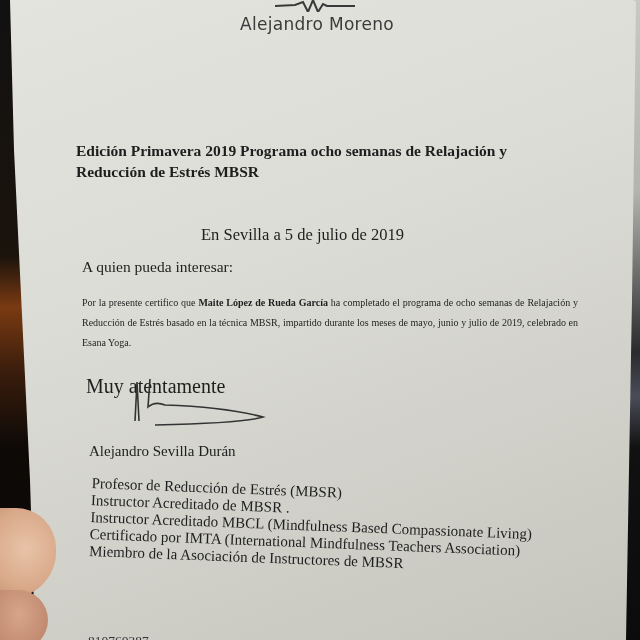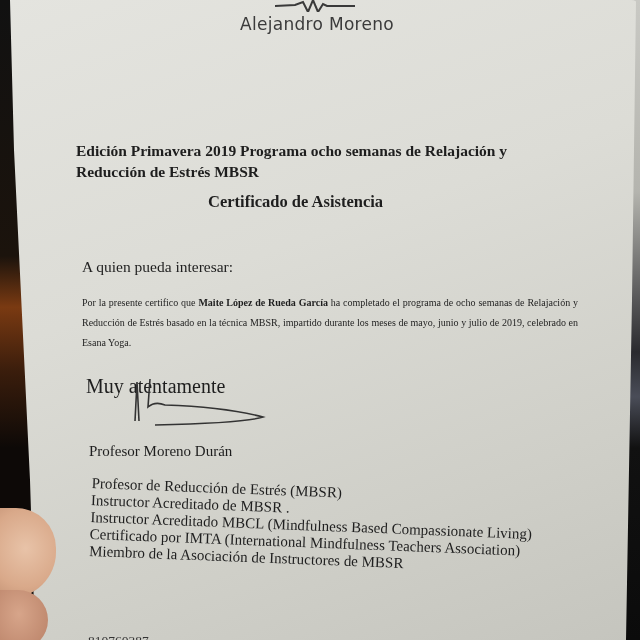--- a/index.html
+++ b/index.html
@@ -37,29 +37,29 @@
 <div class="bg-left"></div>
 <div class="bg-right"></div>
 
 <div class="paper">
   <svg class="logo-mark" viewBox="0 0 100 12">
     <path d="M0 6 L20 5 L28 2 L33 12 L38 0 L43 12 L48 4 L52 6 L80 6" stroke="#3a3a3a" stroke-width="2" fill="none"></path>
   </svg>
   <div class="logo">Alejandro Moreno</div>
 
   <div class="text title">Edición Primavera 2019 Programa ocho semanas de Relajación y Reducción de Estrés MBSR</div>
-  <div class="text cert">Certificado de Asistencia</div>
+  <div class="text place">En Sevilla a 5 de julio de 2019</div>
   <div class="text greet">A quien pueda interesar:</div>
   <div class="text body"><span>Por la presente certifico que </span><b>Maite López de Rueda García</b><span> ha completado el programa de ocho semanas de Relajación y Reducción de Estrés basado en la técnica MBSR, impartido durante los meses de mayo, junio y julio  de 2019, celebrado en Esana Yoga.</span></div>
   <div class="text closing">Muy atentamente</div>
   <svg class="sig" viewBox="0 0 150 55">
     <path d="M10 44 L12 5 L14 44" stroke="#333" stroke-width="1.6" fill="none"></path>
     <path d="M25 2 L23 30 Q30 24 40 28 Q100 30 138 40 Q120 46 30 48" stroke="#333" stroke-width="1.6" fill="none"></path>
   </svg>
-  <div class="text signer">Profesor Moreno Durán</div>
+  <div class="text signer">Alejandro Sevilla Durán</div>
   <div class="creds">
     <div>Profesor de Reducción de Estrés (MBSR)</div>
     <div>Instructor Acreditado de MBSR .</div>
     <div>Instructor Acreditado MBCL (Mindfulness Based Compassionate Living)</div>
     <div>Certificado por IMTA (International Mindfulness Teachers Association)</div>
     <div>Miembro de la Asociación de Instructores de MBSR</div>
   </div>
   <div class="text phone">810760387</div>
 </div>
 

